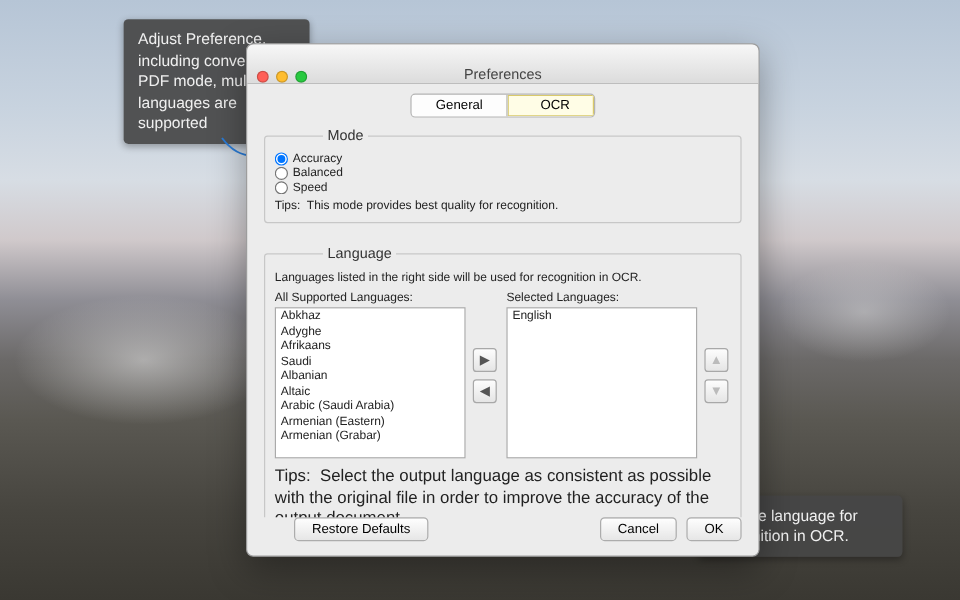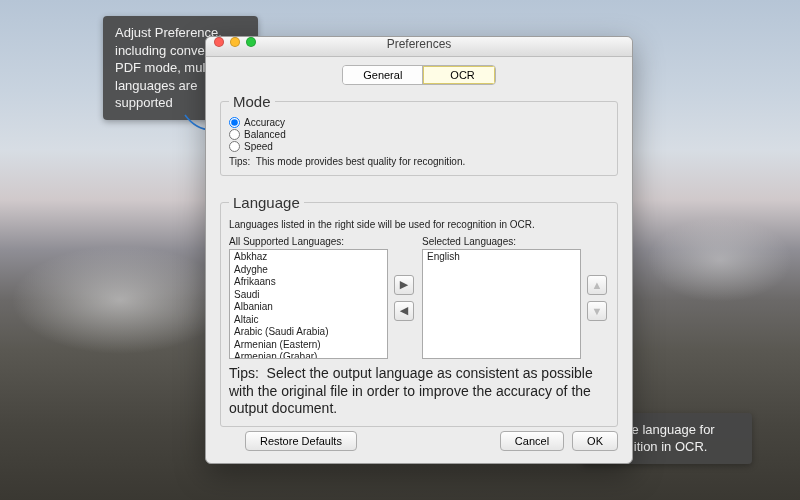--- a/index.html
+++ b/index.html
@@ -40,25 +40,25 @@
     position: absolute;
     left: 205px; top: 36px;
     width: 428px; height: 428px;
     background: #ececec;
     border: 1px solid #9d9d9d;
     border-radius: 6px;
     box-shadow: 0 10px 30px rgba(0,0,0,0.35);
     display: flex; flex-direction: column;
   }
   .titlebar {
-    height: 20px;
+    height: 33px;
     background: linear-gradient(#f7f7f7,#dcdcdc);
     border-bottom: 1px solid #bdbdbd;
     border-radius: 6px 6px 0 0;
-    display: flex; align-items: flex-start;
+    display: flex; align-items: flex-end;
     position: relative;
   }
   .traffic { display:flex; gap:6px; margin-left:8px; }
   .tl { width:10px; height:10px; border-radius:50%; border:0.5px solid rgba(0,0,0,0.2); }
   .tl.r { background:#ff5f57; } .tl.y { background:#ffbd2e; } .tl.g { background:#28c940; }
   .title { position:absolute; left:0; right:0; text-align:center; font-size:12px; color:#444; }
 
   .tabs { display:flex; justify-content:center; margin:8px 0 4px; }
   .seg { display:flex; border:1px solid #b4b4b4; border-radius:4px; overflow:hidden; }
   .seg button {
@@ -66,31 +66,31 @@
   }
   .seg button + button { border-left:1px solid #b4b4b4;padding-left:27px; }
   .seg button.active { background:#fffde6; box-shadow: inset 0 0 0 1px #d9c96a; }
 
   .content { padding: 4px 14px 10px; flex:1; overflow:hidden; }
   fieldset {
     border:1px solid #c7c7c7; border-radius:3px;
     padding: 6px 8px 8px; margin-bottom: 18px;
     position:relative;
   }
-  legend { font-size:15px; padding:0 4px; color:#333; }
+  legend { font-size:12px; padding:0 4px; color:#333;margin-left:40px; }
   .radio-row { display:flex; align-items:center; gap:4px; margin:1px 0; font-size:10px; }
   .radio-row input { margin:0; width:11px; height:11px; }
   .tips { font-size:10px; margin-top:4px; color:#222; }
 
   .lang-desc { font-size:10px; margin:2px 0 6px; }
   .lang-cols { display:flex; gap:6px; align-items:stretch; }
   .lang-col { flex:1; display:flex; flex-direction:column; }
   .lang-col label { font-size:10px; margin-bottom:2px; }
   .listbox {
-    background:#fff; border:1px solid #aaa; height:110px;
+    background:#fff; border:1px solid #aaa; height:126px;
     overflow:auto; font-size:10px; padding:1px 0;
   }
   .listbox div { padding:0 4px; line-height:1.25; white-space:nowrap; }
   .btn-col { width:22px; display:flex; flex-direction:column; justify-content:center; gap:6px; }
   .icon-btn {
     width:20px; height:20px; background:linear-gradient(#fdfdfd,#e5e5e5);
     border:1px solid #a8a8a8; border-radius:3px; font-size:11px;
     display:flex; align-items:center; justify-content:center; color:#555;
     cursor:pointer;
   }

